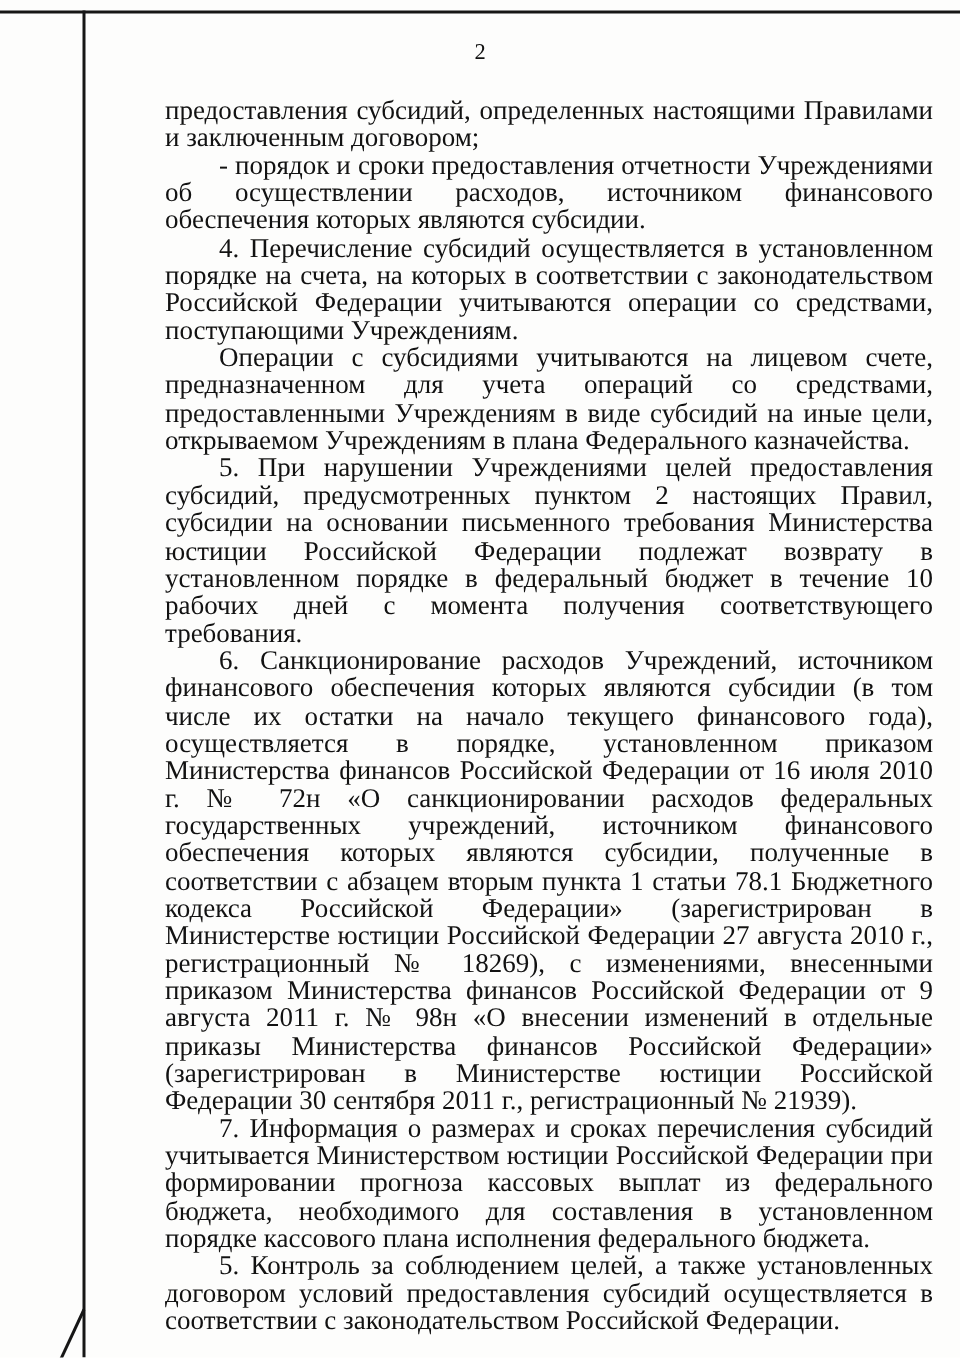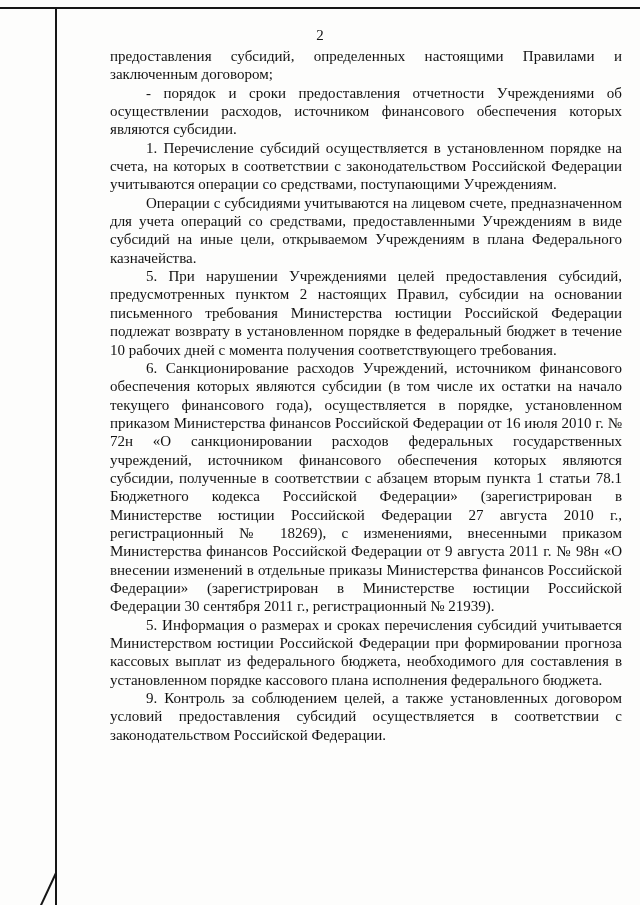--- a/index.html
+++ b/index.html
@@ -41,44 +41,44 @@
   .page-number {
     position: absolute;
     left: 0; top: 27px;
     width: 640px;
     text-align: center;
     font-size: 15px;
   }
 
   .text-block {
     position: absolute;
-    left: 110px; top: 47px;
+    left: 110px; top: 64px;
     width: 512px;
-    font-size: 15px;
+    font-size: 18px;
     line-height: 18.35px;
     text-align: justify;
   }
   .text-block p { margin: 0; }
   .text-block p.ind { text-indent: 36px; }
 </style>
 </head>
 <body>
 
 <div class="page">
 
   <div class="scan-border-top"></div>
   <div class="scan-border-left"></div>
   <div class="scan-corner-mark"></div>
 
   <div class="page-number">2</div>
 
   <div class="text-block">
     <p>предоставления субсидий, определенных настоящими Правилами и заключенным договором;</p>
     <p class="ind">- порядок и сроки предоставления отчетности Учреждениями об осуществлении расходов, источником финансового обеспечения которых являются субсидии.</p>
-    <p class="ind">1. Перечисление субсидий осуществляется в установленном порядке на счета, на которых в соответствии с законодательством Российской Федерации учитываются операции со средствами, поступающими Учреждениям.</p>
+    <p class="ind">4. Перечисление субсидий осуществляется в установленном порядке на счета, на которых в соответствии с законодательством Российской Федерации учитываются операции со средствами, поступающими Учреждениям.</p>
     <p class="ind">Операции с субсидиями учитываются на лицевом счете, предназначенном для учета операций со средствами, предоставленными Учреждениям в виде субсидий на иные цели, открываемом Учреждениям в плана Федерального казначейства.</p>
     <p class="ind">5. При нарушении Учреждениями целей предоставления субсидий, предусмотренных пунктом 2 настоящих Правил, субсидии на основании письменного требования Министерства юстиции Российской Федерации подлежат возврату в установленном порядке в федеральный бюджет в течение 10 рабочих дней с момента получения соответствующего требования.</p>
     <p class="ind">6. Санкционирование расходов Учреждений, источником финансового обеспечения которых являются субсидии (в том числе их остатки на начало текущего финансового года), осуществляется в порядке, установленном приказом Министерства финансов Российской Федерации от 16 июля 2010 г. № 72н «О санкционировании расходов федеральных государственных учреждений, источником финансового обеспечения которых являются субсидии, полученные в соответствии с абзацем вторым пункта 1 статьи 78.1 Бюджетного кодекса Российской Федерации» (зарегистрирован в Министерстве юстиции Российской Федерации 27 августа 2010 г., регистрационный № 18269), с изменениями, внесенными приказом Министерства финансов Российской Федерации от 9 августа 2011 г. № 98н «О внесении изменений в отдельные приказы Министерства финансов Российской Федерации» (зарегистрирован в Министерстве юстиции Российской Федерации 30 сентября 2011 г., регистрационный № 21939).</p>
-    <p class="ind">5. Информация о размерах и сроках перечисления субсидий учитывается Министерством юстиции Российской Федерации при формировании прогноза кассовых выплат из федерального бюджета, необходимого для составления в установленном порядке кассового плана исполнения федерального бюджета.</p>
-    <p class="ind">9. Контроль за соблюдением целей, а также установленных договором условий предоставления субсидий осуществляется в соответствии с законодательством Российской Федерации.</p>
+    <p class="ind">7. Информация о размерах и сроках перечисления субсидий учитывается Министерством юстиции Российской Федерации при формировании прогноза кассовых выплат из федерального бюджета, необходимого для составления в установленном порядке кассового плана исполнения федерального бюджета.</p>
+    <p class="ind">5. Контроль за соблюдением целей, а также установленных договором условий предоставления субсидий осуществляется в соответствии с законодательством Российской Федерации.</p>
   </div>
 
 </div>
 
 </body></html>

